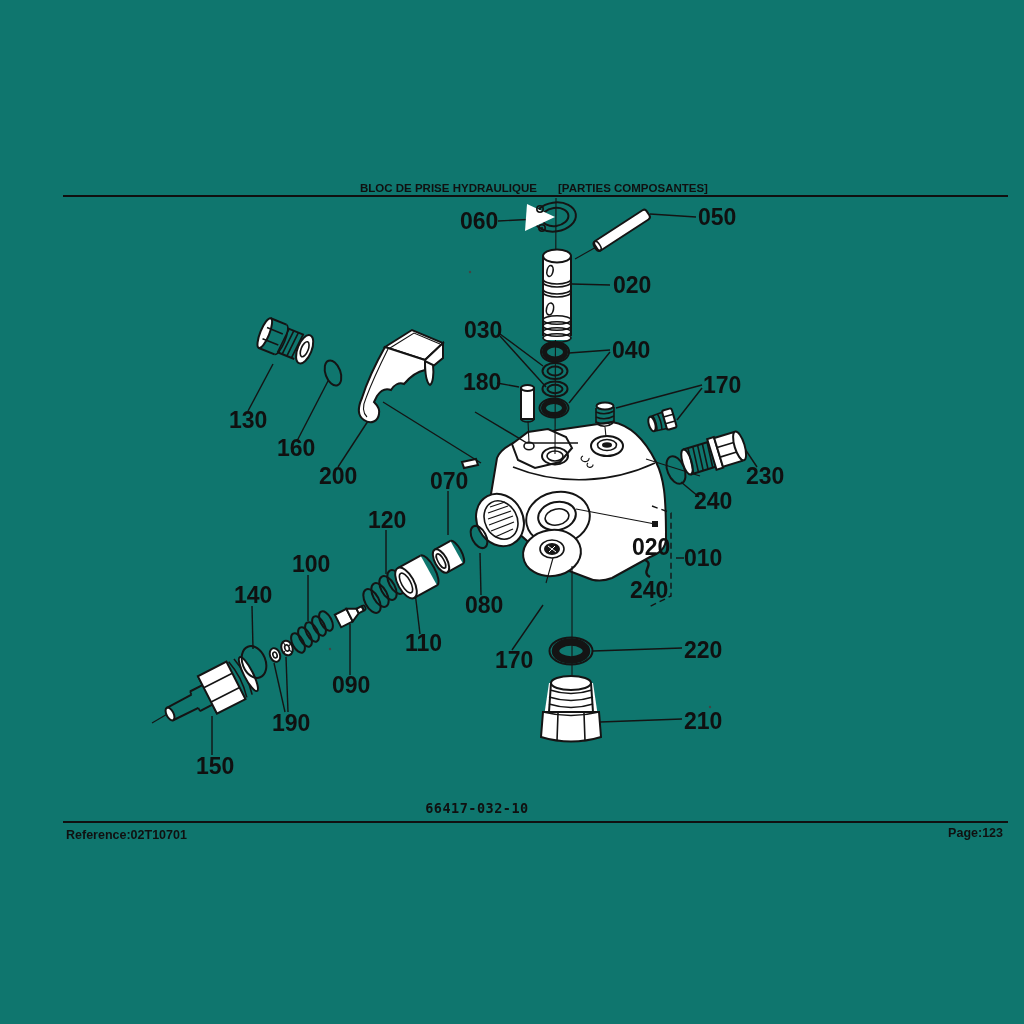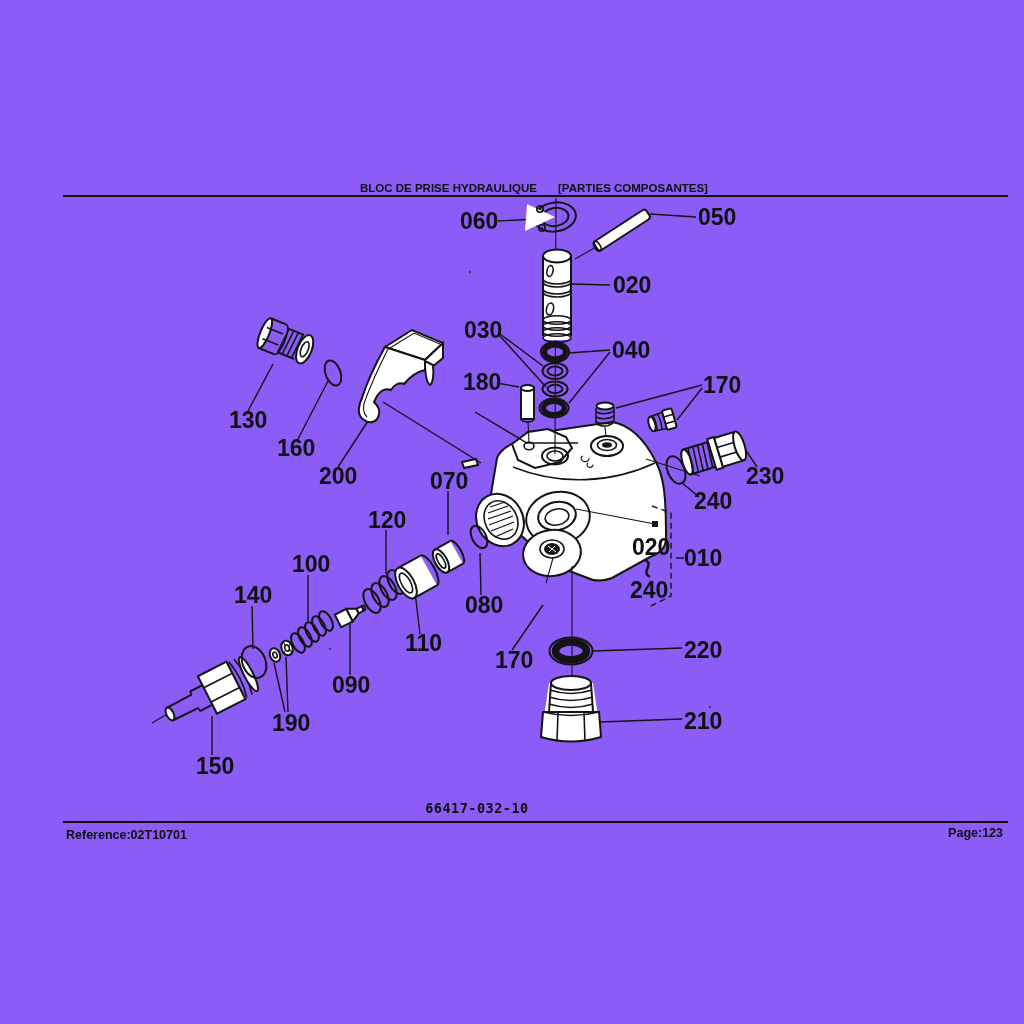--- a/index.html
+++ b/index.html
@@ -1,16 +1,16 @@
 <!DOCTYPE html>
 <html><head>
 <meta charset="utf-8">
 <style>
   html,body{margin:0;padding:0;background:#ffffff;}
-  .page{position:relative;width:1024px;height:1024px;background:#8b5cf6;overflow:hidden;}
+  .page{position:relative;width:1024px;height:1024px;background:#0f766e;overflow:hidden;}
   svg{display:block;}
   text{fill:#101010;}
   .title-txt{font:700 11.5px "Liberation Sans", sans-serif;}
   .foot-txt{font:700 12.5px "Liberation Sans", sans-serif;}
   .fig-num{font:700 13.5px "DejaVu Sans Mono", monospace;letter-spacing:.5px;}
   .lbl{font:700 23px "Liberation Sans", sans-serif;}
   .ln{stroke:#141414;stroke-width:1.4;fill:none;}
   .thin{stroke:#141414;stroke-width:1.1;fill:none;}
   .pt{stroke:#141414;stroke-width:2;fill:#ffffff;}
   .pt-n{stroke:#141414;stroke-width:2;fill:none;}

